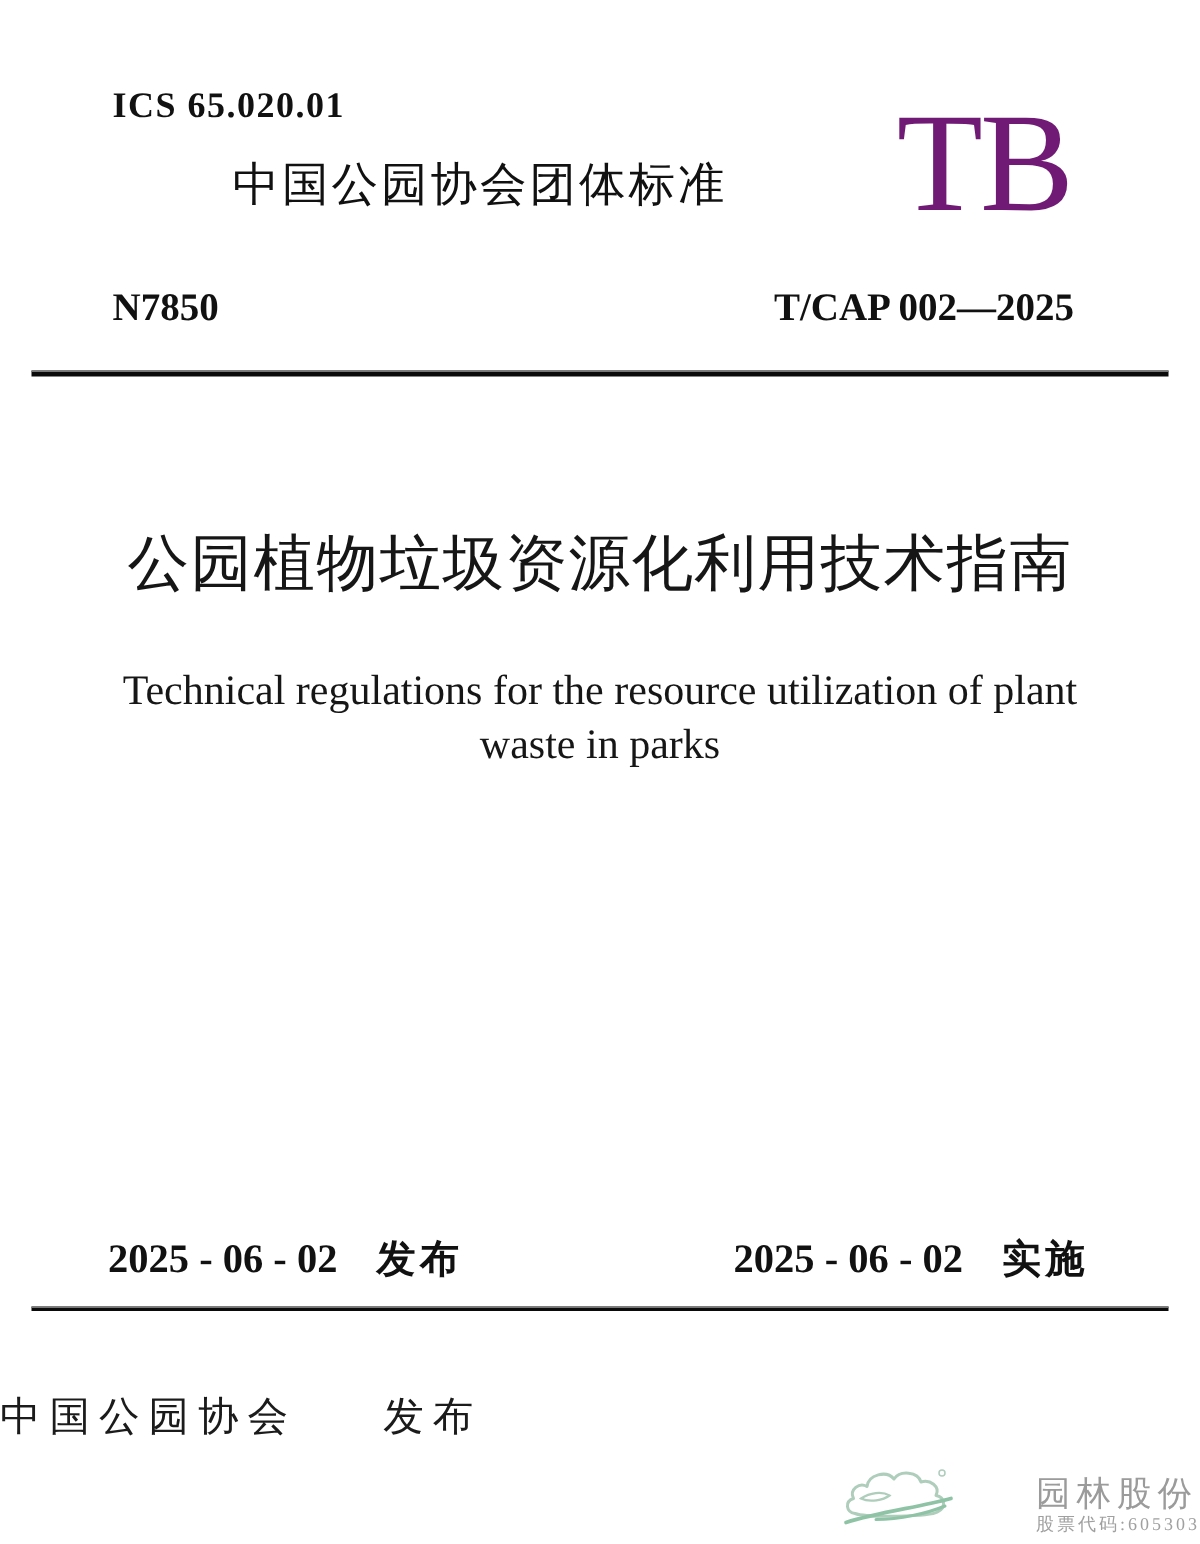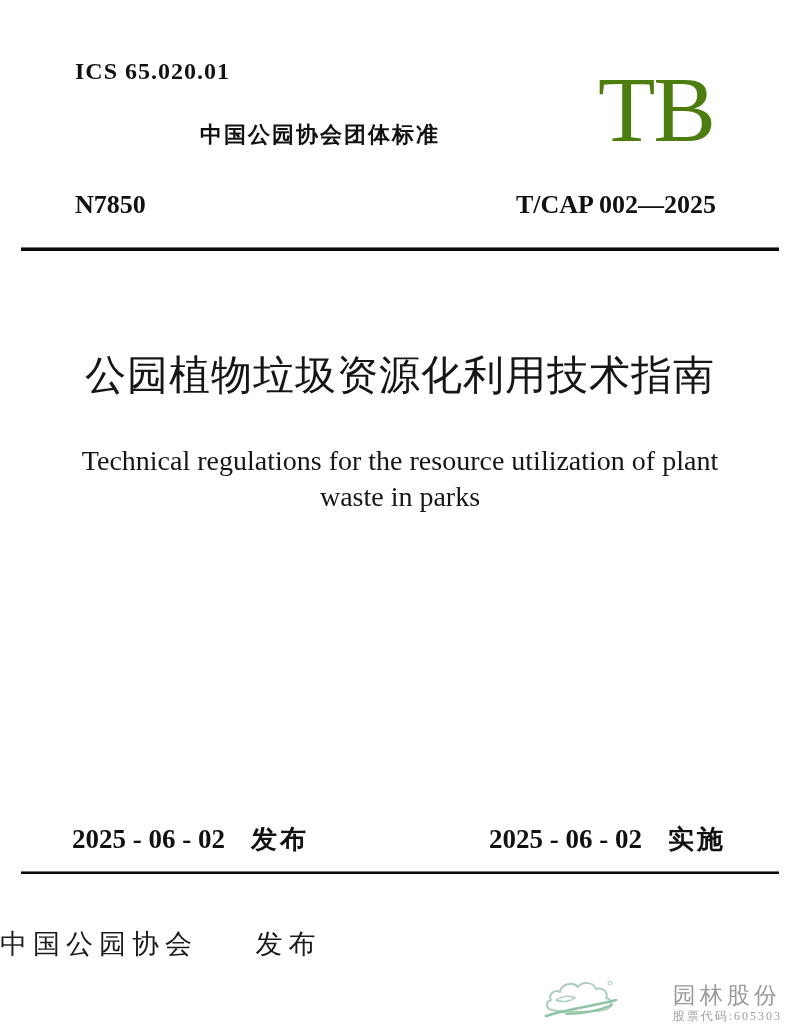--- a/index.html
+++ b/index.html
@@ -21,35 +21,35 @@
   .ics {
     position: absolute;
     left: 75px; top: 58px;
     font-size: 24px;
     font-weight: bold;
     letter-spacing: 1px;
     text-align: right;
   }
   .org-standard {
     position: absolute;
-    left: 0; top: 120px;
+    left: 0; top: 102px;
     width: 640px;
     text-align: center;
-    font-size: 22px;
-    font-weight: bold;
+    font-size: 31px;
+    font-weight: normal;
     letter-spacing: 2px;
   }
   .tb-logo {
     position: absolute;
     top: 62px; right: 86px;
     font-size: 94px;
     line-height: 94px;
     letter-spacing: -2px;
     font-weight: normal;
-    color: #4d7c0f;
+    color: #701a75;
   }
   .doc-no-row {
     position: absolute;
     left: 75px; right: 84px; top: 190px;
     display: flex;
     justify-content: space-between;
     align-items: flex-end;
     font-size: 26px;
     font-weight: bold;
   }
@@ -107,21 +107,21 @@
     width: 800px;
     text-align: left;
     font-size: 27px;
     letter-spacing: 6px;
     color: #1b1b1b;
   }
   .publisher-action { margin-left: 44px; }
 
   .watermark {
     position: absolute;
-    right: 18px; bottom: 5px;
+    right: 0; bottom: 5px;
     display: flex;
     align-items: flex-end;
     gap: 45px;
   }
   .wm-logo { margin-right: 6px; }
   .wm-text { text-align: left; }
   .wm-company {
     font-size: 23px;
     letter-spacing: 4px;
     color: #9b9b9b;

